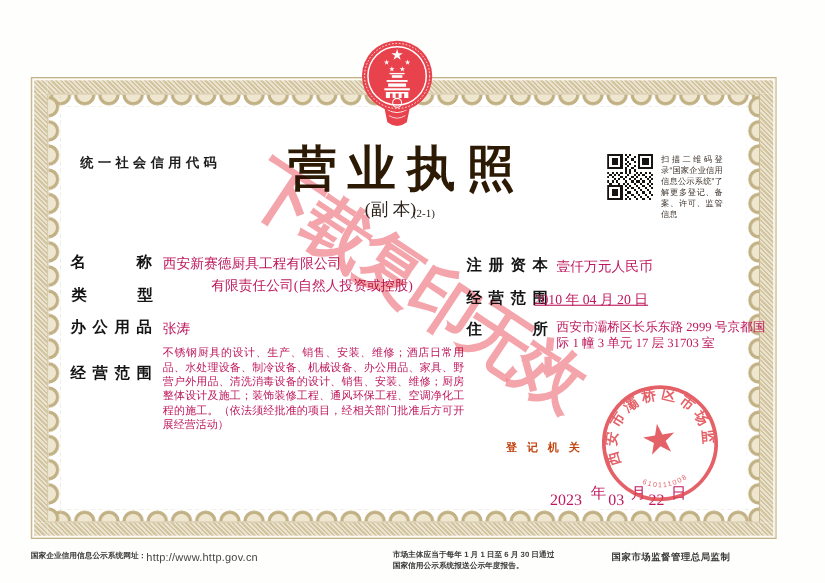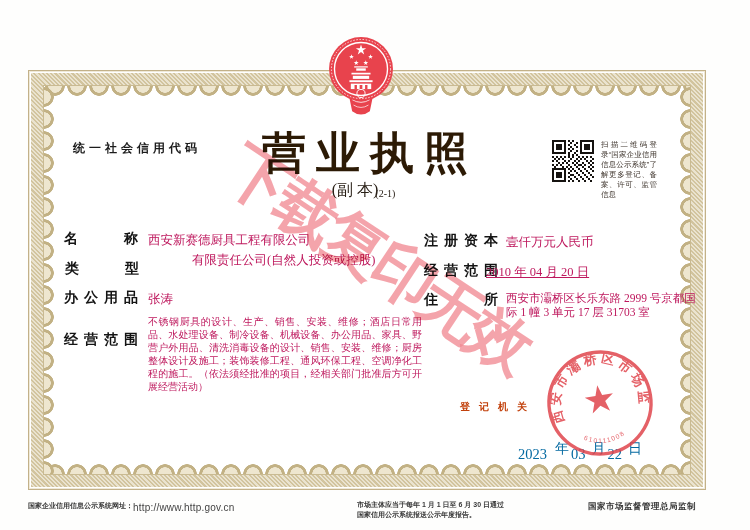--- a/index.html
+++ b/index.html
@@ -44,36 +44,36 @@
   .l1 { left:64px; top:230px; } .l1v { left:148px; top:232px; }
   .l2 { left:65px; top:260px; } .l2v { left:148px; top:252px;margin-left:44px; }
   .l3 { left:64px; top:289px; } .l3v { left:148px; top:291px; }
   .l4 { left:64px; top:315px;margin-top:16px; } .l4v { left:148px; top:316px; width:274px; font-size:10px; line-height:12.9px; text-align:justify; }
   .r1 { left:424px; top:232px; } .r1v { left:506px; top:234px; }
   .r2 { left:424px; top:262px; } .r2v { left:486px; top:264px;text-decoration:underline; }
   .r3 { left:424px; top:291px; } .r3v { left:506px; top:291px; width:196px; font-size:11.5px; line-height:14px; }
 
   
   .regl { position:absolute; left:460px; top:400px; font-size:10px; font-weight:600; letter-spacing:9px; color:#c2410c; z-index:2; }
-  .dateline { position:absolute; left:518px; top:440px; width:170px; font-size:14px; color:#0369a1; z-index:2; }
+  .dateline { position:absolute; left:500px; top:440px; width:170px; font-size:14px; color:#be185d; z-index:2; }
   .dateline span { display:inline-block; }
   .dnum { font-family:"Liberation Serif","DejaVu Serif",serif; font-size:14.5px; position:relative; top:6px; }
   .dy { margin-left:8px; } .dm { margin-left:6px; } .dd { margin-left:6px; }
   .dn2 { margin-left:2px; } .dn3 { margin-left:2px; }
 
   
   .seal { position:absolute; left:545px; top:348px; width:110px; height:110px; z-index:4; opacity:.84; transform:rotate(-9deg); }
   .watermark { position:absolute; left:256px; top:127px; z-index:5; font-size:63px; font-weight:700; letter-spacing:-5px; white-space:nowrap; color:rgba(241,138,148,.78); transform:rotate(33.5deg); transform-origin:0 0; mix-blend-mode:multiply; }
 
   
   .foot { position:absolute; color:#3a3a3a; z-index:2; }
   .f-left { left:28px; top:499px; font-size:7px; font-weight:600; }
   .f-left .url { font-family:"Liberation Sans","DejaVu Sans",sans-serif; font-size:10px; font-weight:400; color:#444; position:relative; top:3px; letter-spacing:.2px; }
   .f-mid { left:357px; top:500px; font-size:7px; line-height:10px; font-weight:600; width:150px; }
-  .f-right { left:588px; top:501px; font-size:8.5px; font-weight:600; letter-spacing:.5px; }
+  .f-right { left:556px; top:501px; font-size:8.5px; font-weight:600; letter-spacing:.5px; }
 </style>
 </head>
 <body>
 
 <div class="page">
 
   <div class="frame">
     <div class="frame-band"></div>
     <div class="frame-line"></div>
     <div class="sc sc-top"></div>

